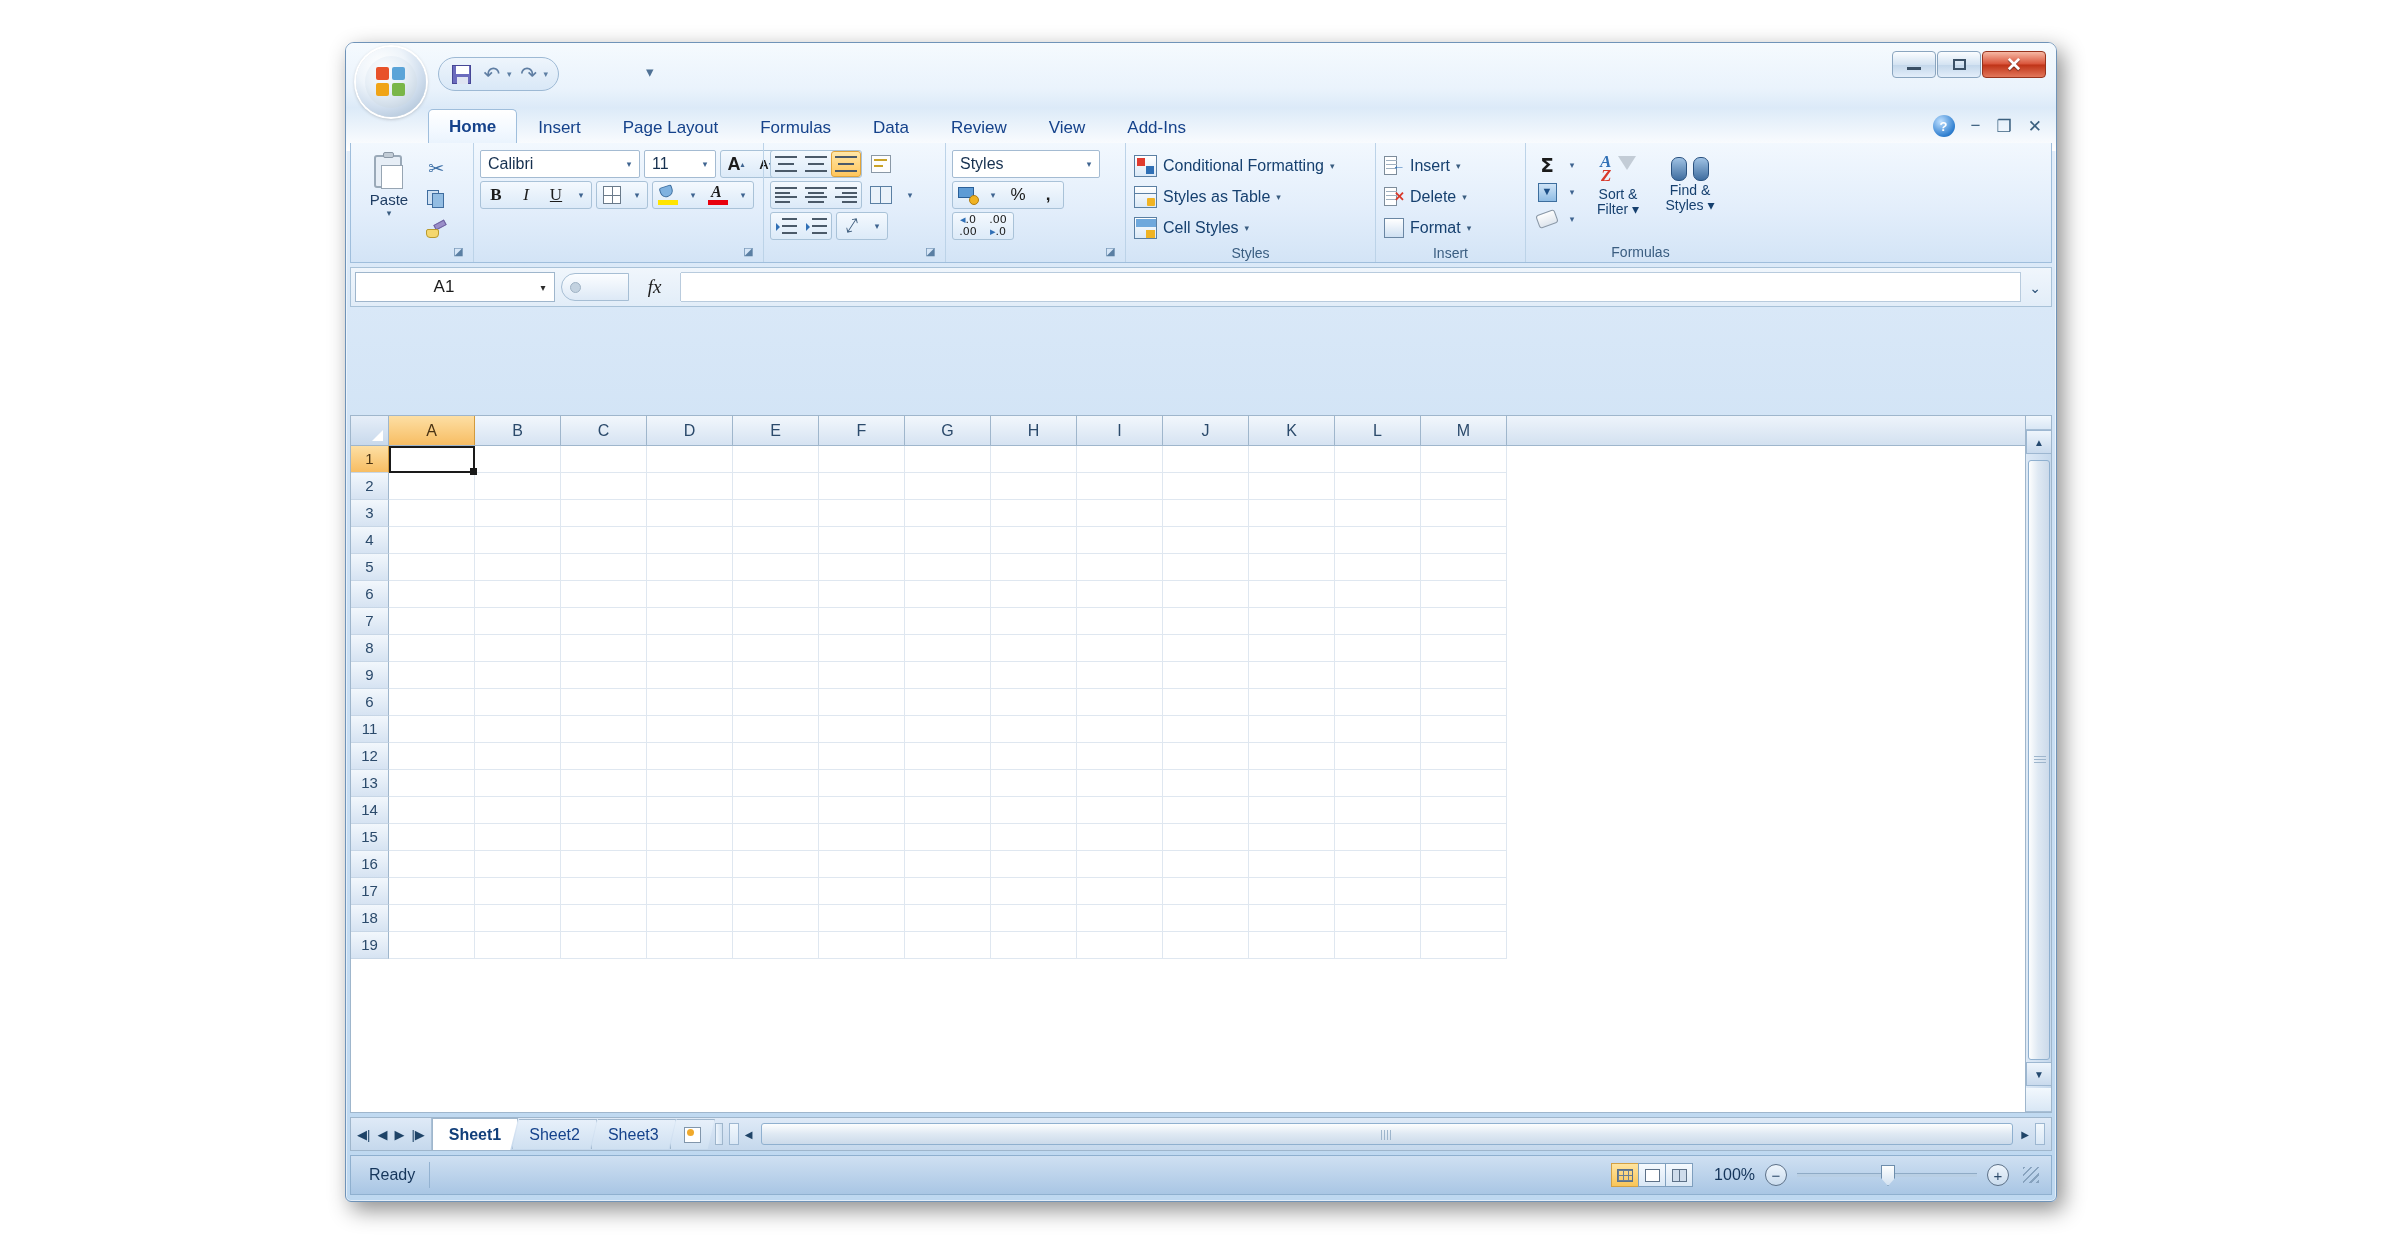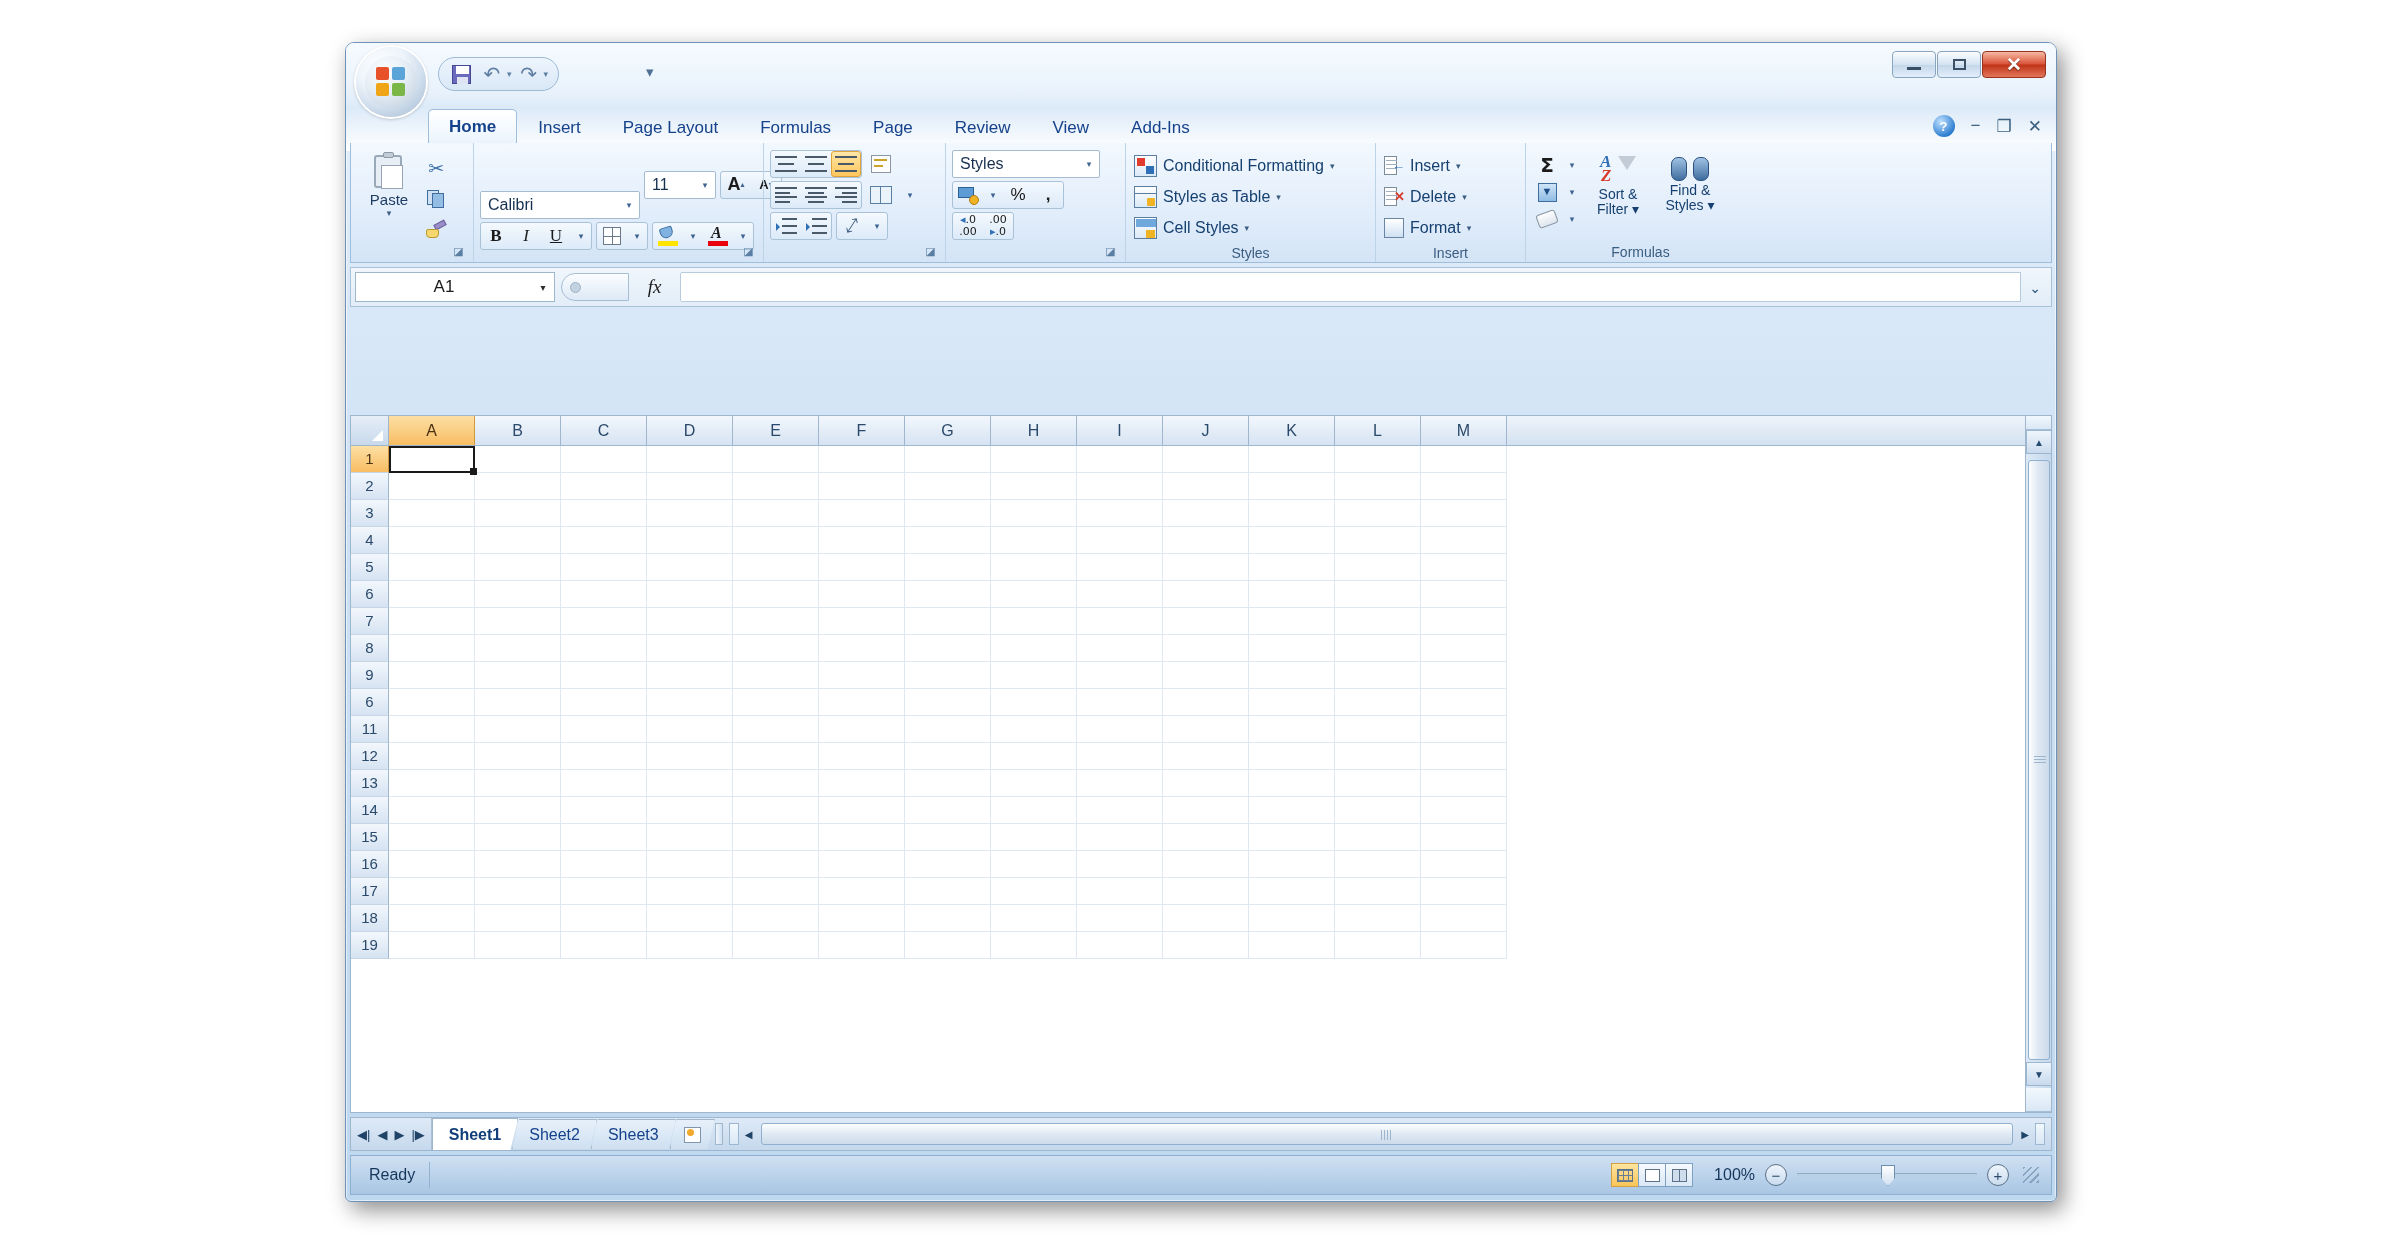--- a/index.html
+++ b/index.html
@@ -161,21 +161,21 @@
   
   #grp-font { width:290px; }
   .frow { display:flex; align-items:center; gap:4px; margin-bottom:3px; }
   .combo {
     height:28px; background:#fff; border:1px solid #a4bbd2; border-radius:2px;
     display:flex; align-items:center; padding:0 2px 0 7px;
     font-size:16px; color:#16304f;
   }
   .combo .cv { flex:1; white-space:nowrap; overflow:hidden; }
   .combo .cd { width:16px; text-align:center; font-size:9px; color:#3f6490; }
-  #font-name-combo { width:160px;margin-top:41px; }
+  #font-name-combo { width:160px; }
   #font-size-combo { width:72px; }
   .btnbox {
     height:28px; display:flex; align-items:center;
     background: linear-gradient(to bottom,#f4f9fe,#dceaf8);
     border:1px solid #a9c2d8; border-radius:3px;
   }
   .ibtn { width:30px; height:26px; display:flex; align-items:center; justify-content:center; font-size:17px; color:#1b1b1b; }
   .ibtn.sm { width:20px; font-size:9px; color:#3f6490; }
   .grow-a { font-size:18px; font-weight:bold; }
   .shrink-a { font-size:13px; font-weight:bold; }
@@ -443,21 +443,21 @@
         <span class="wb-x">✕</span>
       </div>
     </div>
   </div>
 
   <div id="ribbon-tabs">
     <div class="rtab active">Home</div>
     <div class="rtab">Insert</div>
     <div class="rtab">Page Layout</div>
     <div class="rtab">Formulas</div>
-    <div class="rtab">Page</div>
+    <div class="rtab">Data</div>
     <div class="rtab">Review</div>
     <div class="rtab">View</div>
     <div class="rtab">Add-Ins</div>
 
     <div id="ribbon-right">
       <span class="help-orb">?</span>
       <span class="mini-ctl">−</span>
       <span class="mini-ctl">❐</span>
       <span class="mini-ctl">✕</span>
     </div>

